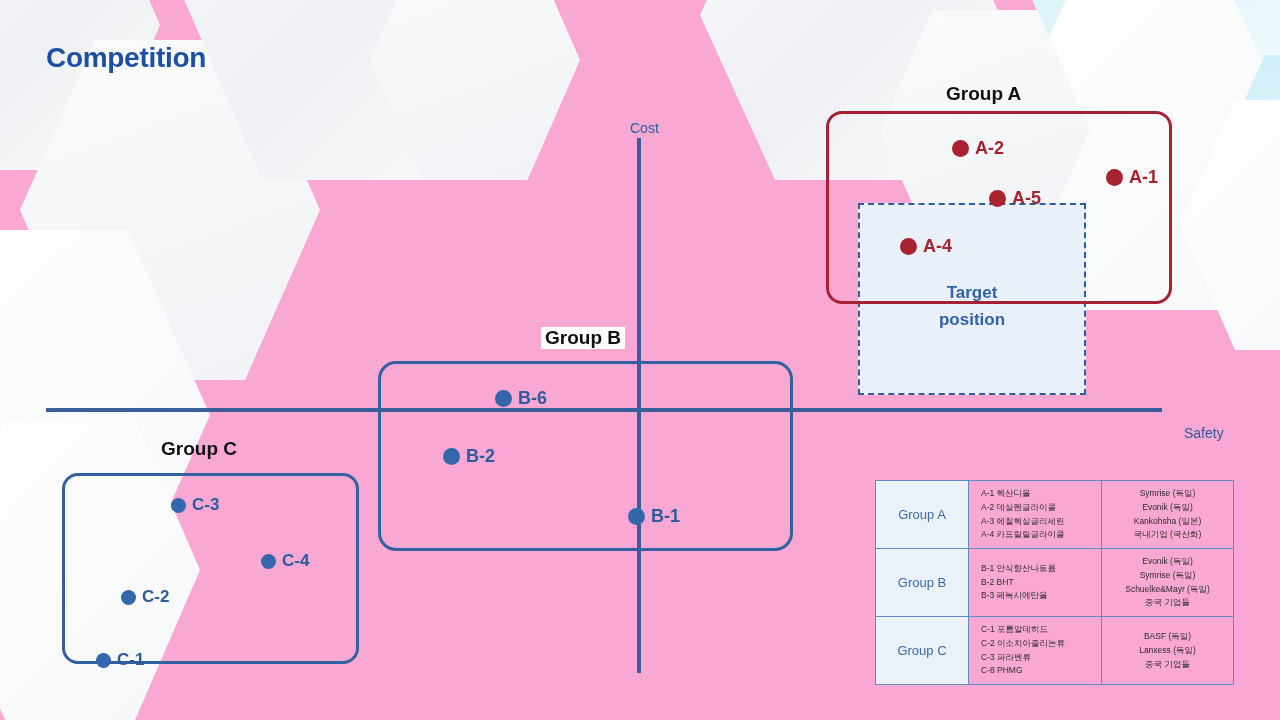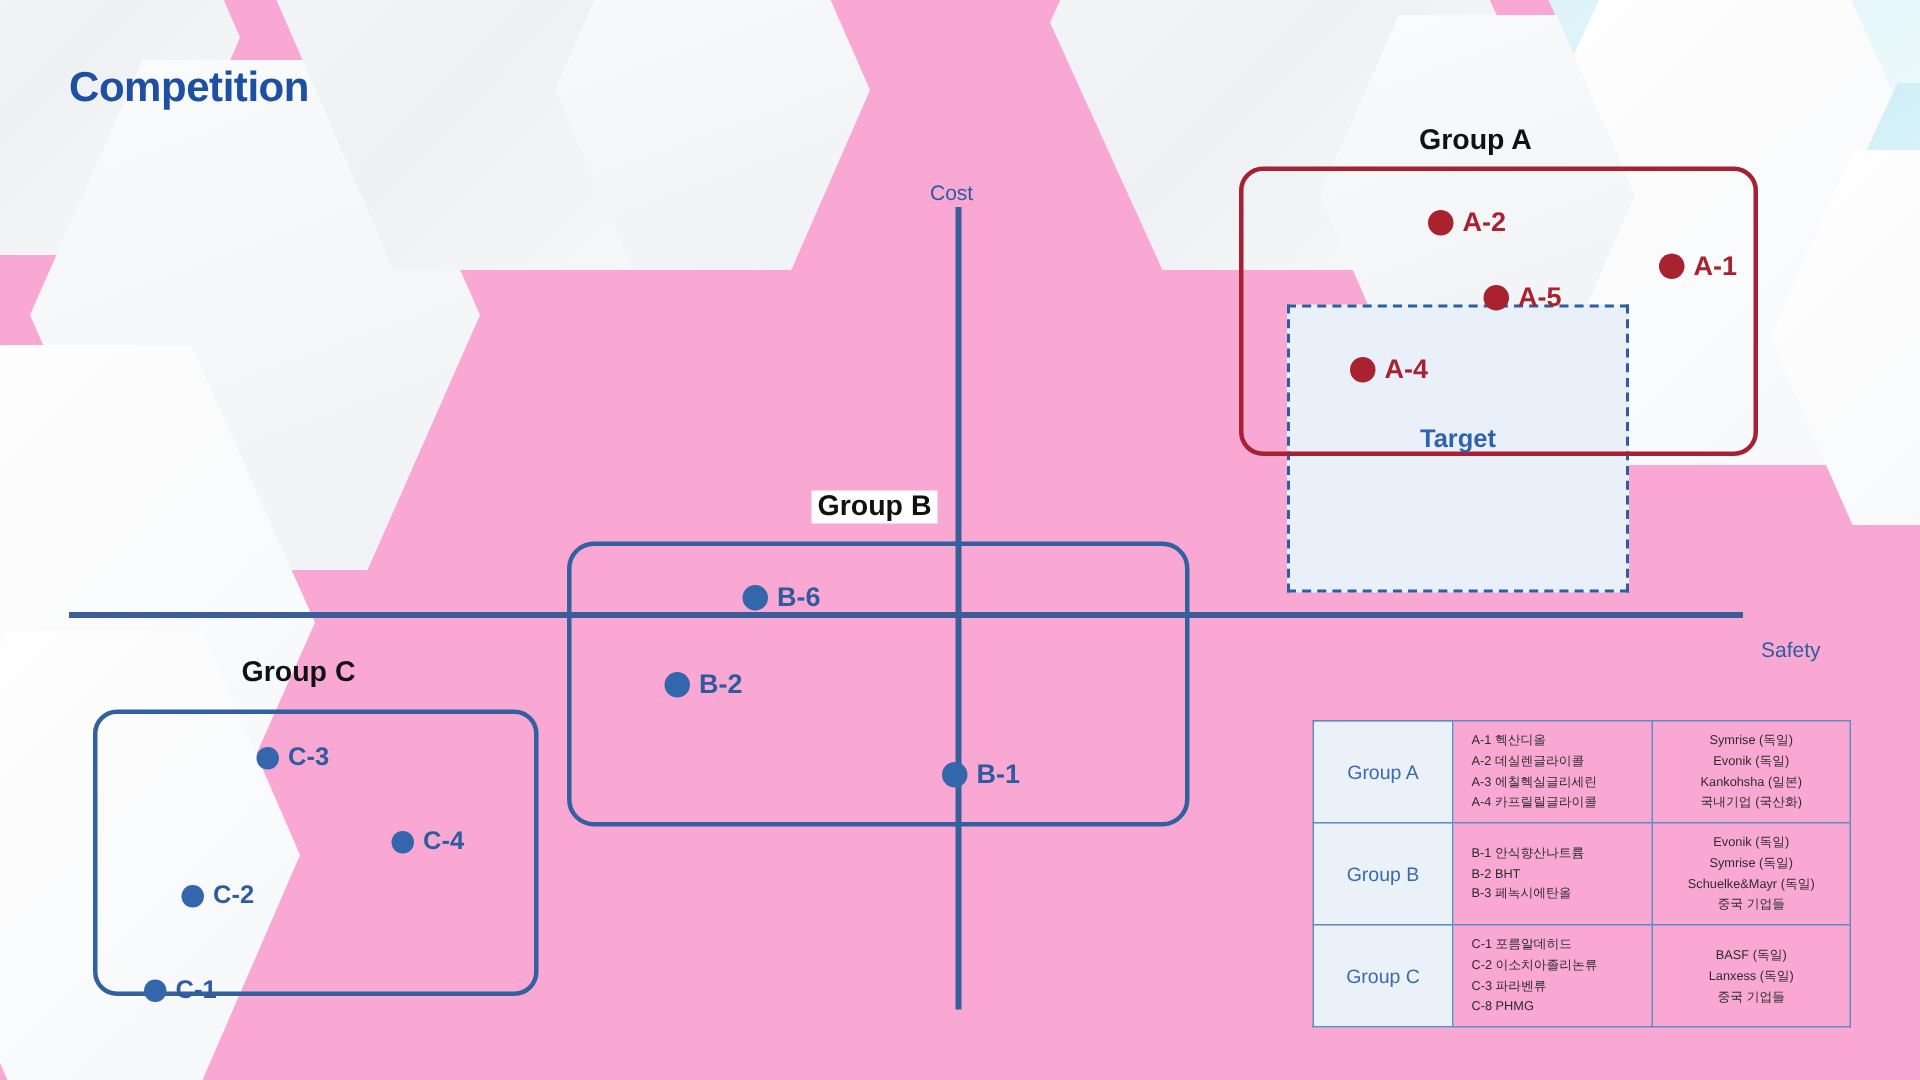--- a/index.html
+++ b/index.html
@@ -47,20 +47,21 @@
   .axis-h {
     position: absolute;
     left: 46px; top: 408px;
     width: 1116px; height: 4px;
     background: #3a5e99;
   }
   .axis-label {
     position: absolute;
     font-size: 14px;
     color: #2e5c9e;
+    margin-left: 10px;
   }
   .axis-label-cost   { left: 620px; top: 120px; }
   .axis-label-safety { left: 1174px; top: 425px; }
 
   
   .group-box { position: absolute; background: transparent; }
   .group-a-box {
     left: 826px; top: 111px;
     width: 346px; height: 193px;
     border: 3px solid #a62232;
@@ -200,20 +201,21 @@
     <span class="dot"></span>
     <span class="lab">A-5</span>
   </div>
   <div class="pt pt-a" style="left:900px; top:236px;">
     <span class="dot"></span>
     <span class="lab">A-4</span>
   </div>
 
   <div class="target-text">
     <div>Target</div>
+    <div>position</div>
   </div>
 
   <div class="group-box group-b-box"></div>
   <div class="group-title gt-b">Group B</div>
 
   <div class="pt pt-b" style="left:495px; top:388px;">
     <span class="dot"></span>
     <span class="lab">B-6</span>
   </div>
   <div class="pt pt-b" style="left:443px; top:446px;">

